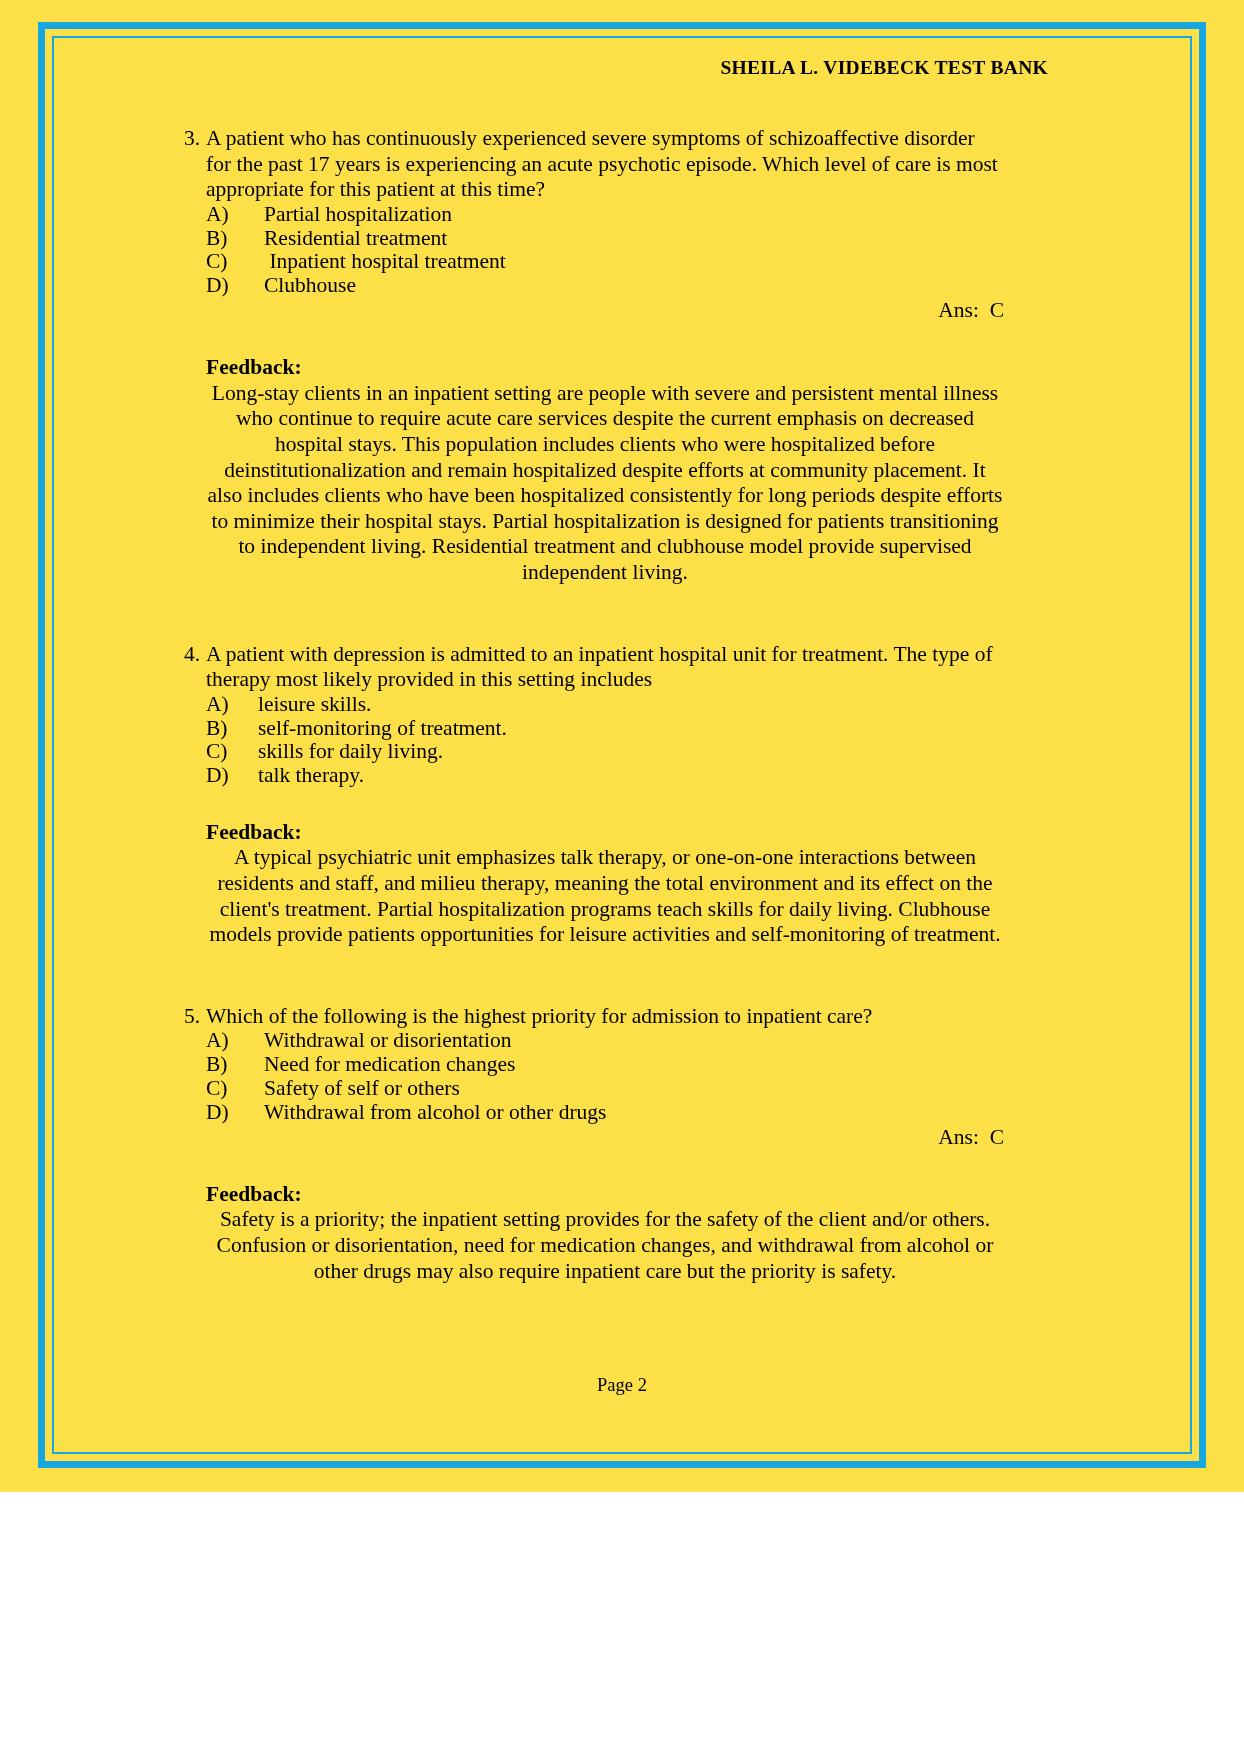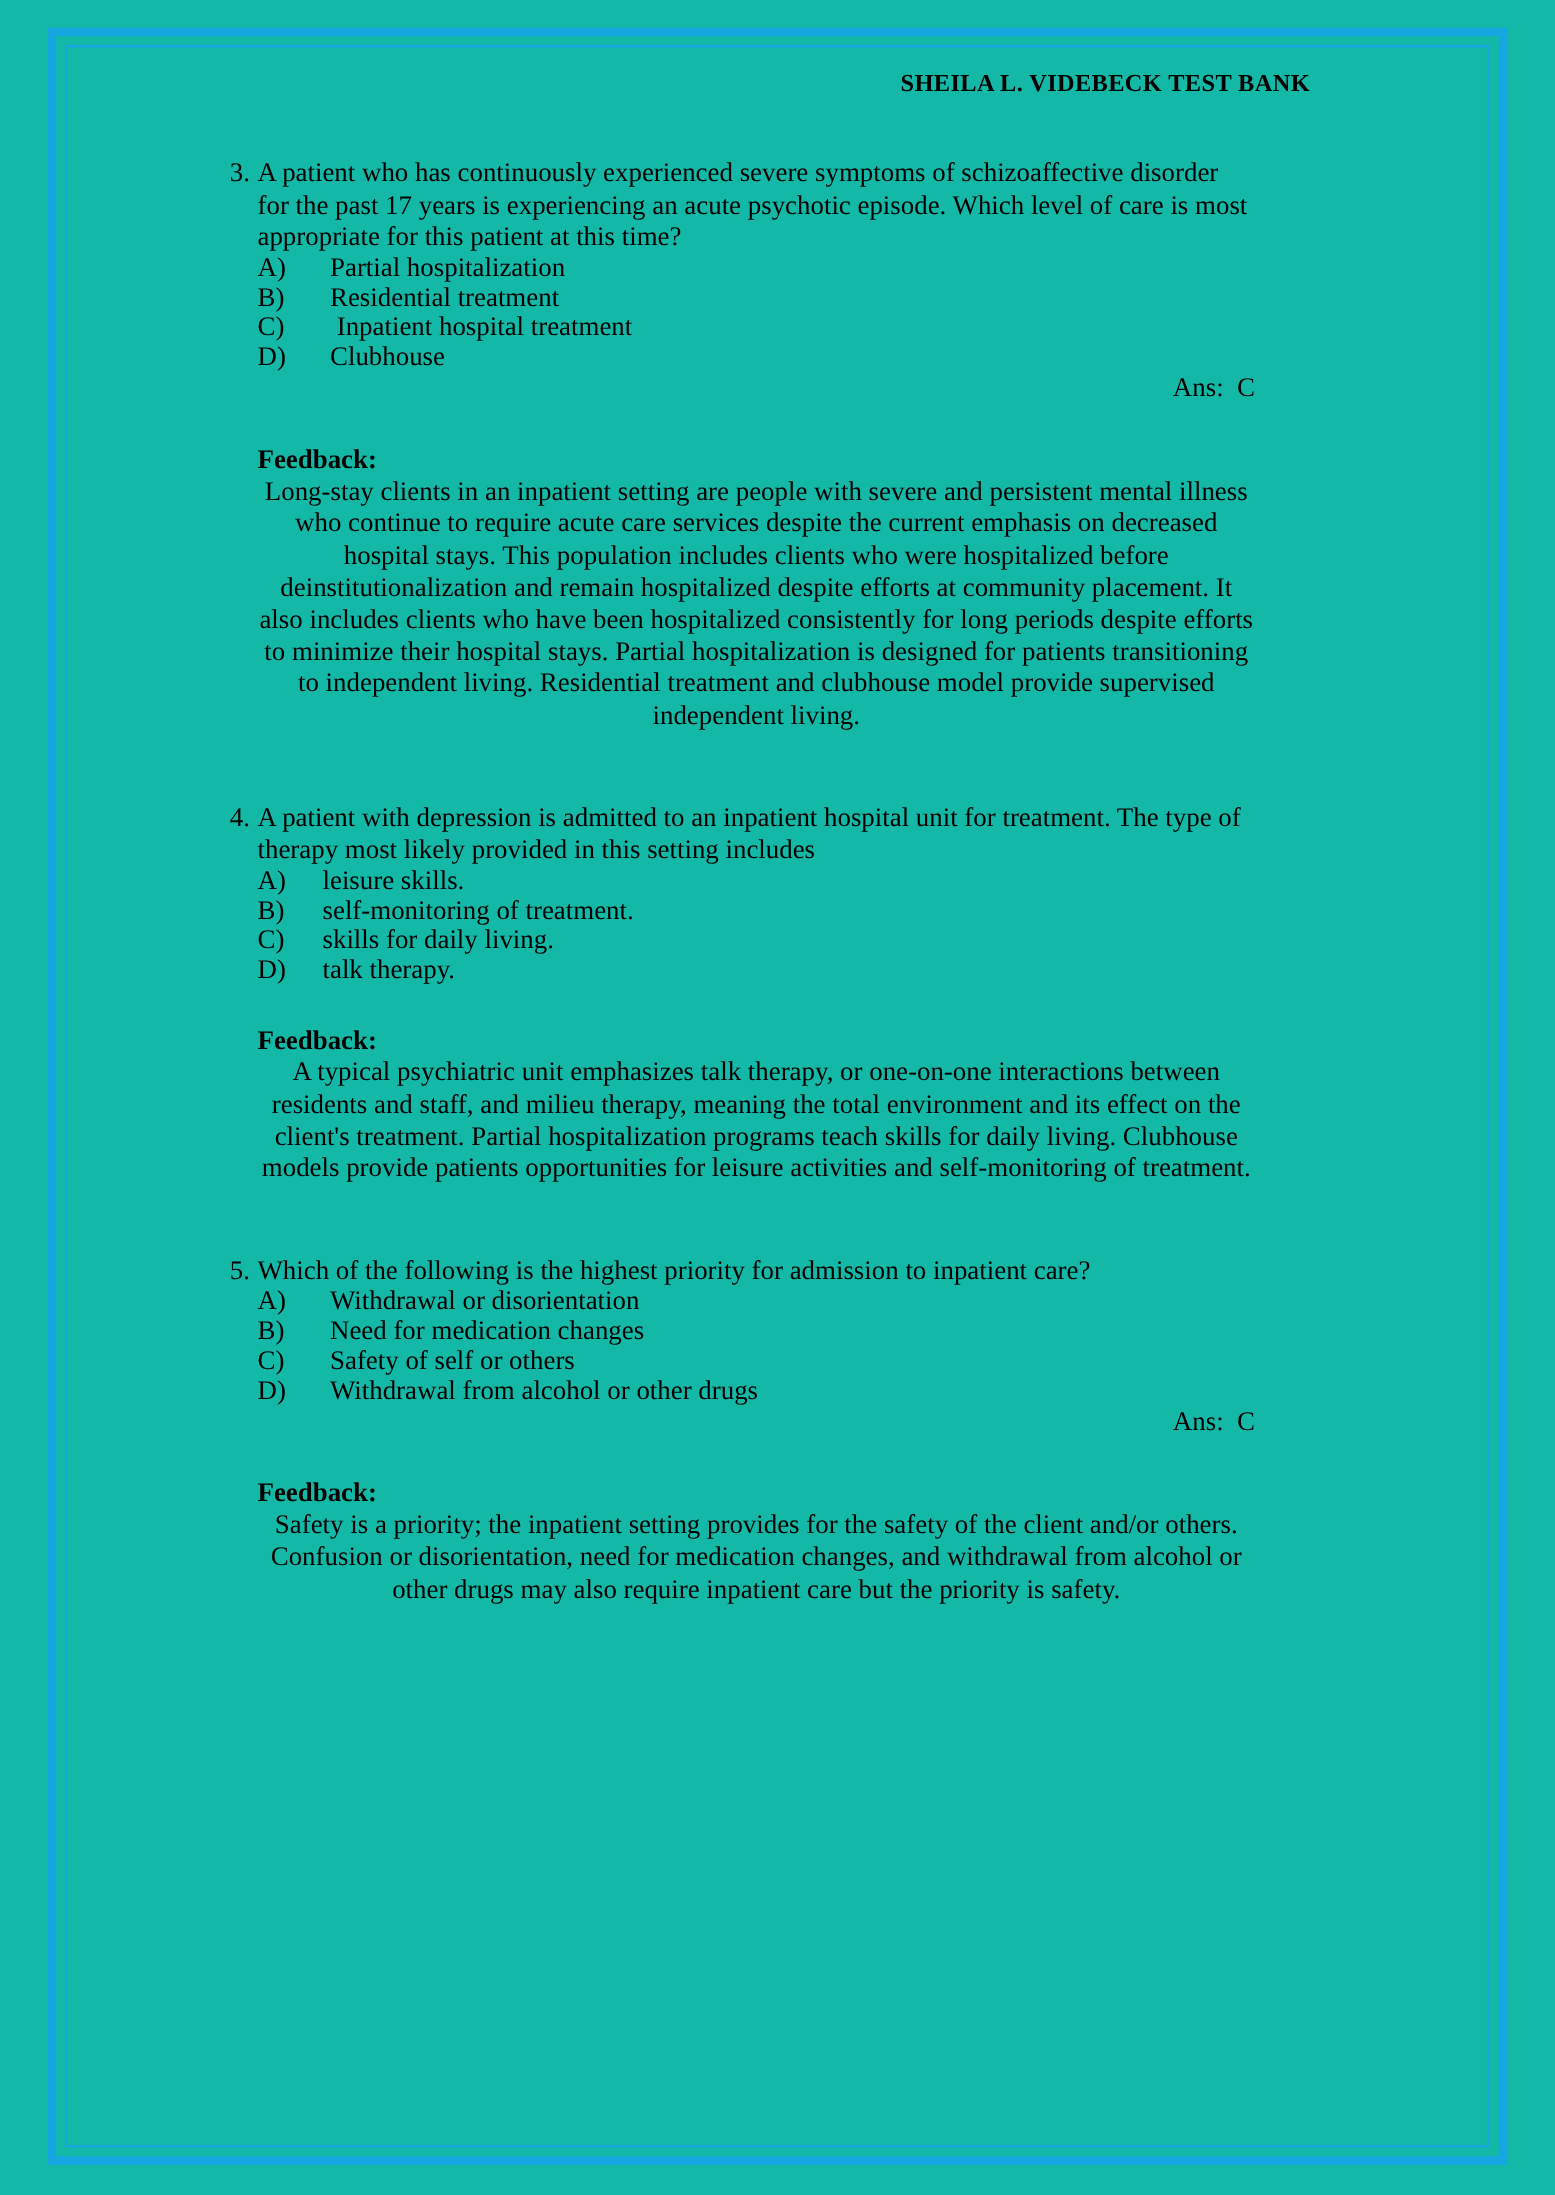--- a/index.html
+++ b/index.html
@@ -11,23 +11,23 @@
     height: 1756px;
     background: #ffffff;
     font-family: "Liberation Serif", "DejaVu Serif", serif;
     -webkit-font-smoothing: antialiased;
   }
 
   
   .page {
     position: relative;
     width: 1244px;
-    height: 1756px;
-    box-sizing: border-box;
-    background: #14b8a6;
+    height: 1492px;
+    box-sizing: border-box;
+    background: #fde047;
     overflow: hidden;
   }
 
   
   .frame-outer {
     position: absolute;
     left: 38px;
     top: 22px;
     right: 38px;
     bottom: 24px;
@@ -252,15 +252,16 @@
             <span class="opt-text">Withdrawal from alcohol or other drugs</span>
           </div>
         </div>
         <div class="ans-line">Ans:  C</div>
         <div class="fb-label">Feedback:</div>
         <div class="fb-text">Safety is a priority; the inpatient setting provides for the safety of the client and/or others. Confusion or disorientation, need for medication changes, and withdrawal from alcohol or other drugs may also require inpatient care but the priority is safety.</div>
       </div>
 
     </div>
 
+    <div class="footer">Page 2</div>
 
   </div>
 </div>
 
 </body></html>

